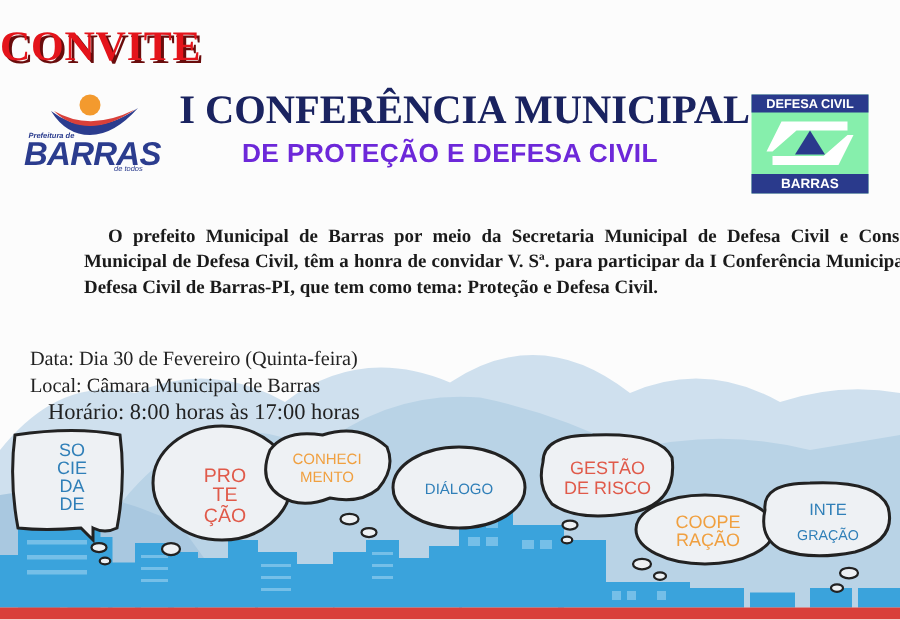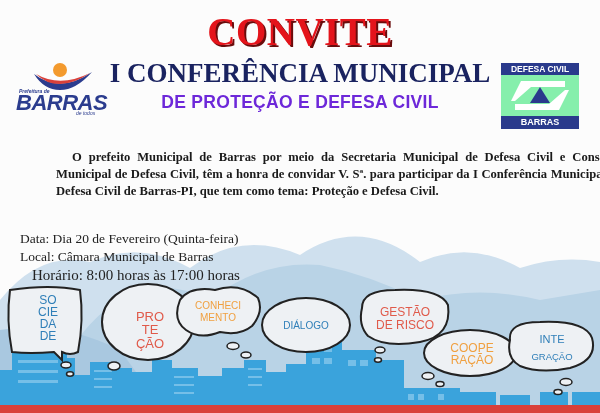--- a/index.html
+++ b/index.html
@@ -1,20 +1,20 @@
 <!DOCTYPE html>
 <html><head>
 <meta charset="utf-8">
 <style>
   html, body { margin: 0; padding: 0; }
   body { width: 600px; height: 413px; overflow: hidden; background: #ffffff; position: relative; font-family: "Liberation Serif", serif; }
   .canvas { position: absolute; left: 0; top: 0; width: 600px; height: 413px; background: #fcfcfc; overflow: hidden; }
 
-  .convite { position: absolute; left: 0; width: 600px; top: 12px; text-align: center; font-family: "Liberation Serif", serif; font-weight: bold; font-size: 39px; color: #e4141b; text-shadow: 2px 2px 0 #6a0c0c; letter-spacing: 0.5px; line-height: 40px; }
-  .conf-title { position: absolute; left: 100px; width: 400px; top: 58px; text-align: center; font-family: "Liberation Serif", serif; font-weight: bold; font-size: 27px; color: #1a2360; line-height: 30px; white-space: nowrap; }
+  .convite { position: absolute; left: 0; width: 600px; top: 12px; font-family: "Liberation Serif", serif; font-weight: bold; font-size: 28px; color: #e4141b; text-shadow: 2px 2px 0 #6a0c0c; letter-spacing: 0.5px; line-height: 40px; }
+  .conf-title { position: absolute; left: 100px; width: 400px; top: 58px; text-align: right; font-family: "Liberation Serif", serif; font-weight: bold; font-size: 27px; color: #1a2360; line-height: 30px; white-space: nowrap; }
   .conf-sub { position: absolute; left: 100px; width: 400px; top: 91px; text-align: center; font-family: "Liberation Sans", sans-serif; font-weight: bold; font-size: 17.5px; color: #6d28d9; line-height: 22px; white-space: nowrap; letter-spacing: 0.3px; }
 
   
   .logo-barras { position: absolute; left: 14px; top: 62px; width: 92px; height: 56px; }
   .logo-barras .small { position: absolute; left: 5px; top: 26px; font-family: "Liberation Sans", sans-serif; font-style: italic; font-size: 5px; color: #2b3c8e; font-weight: bold; }
   .logo-barras .big { position: absolute; left: 2px; top: 30px; font-family: "Liberation Sans", sans-serif; font-style: italic; font-weight: bold; font-size: 22px; color: #2b3c8e; letter-spacing: -0.5px; line-height: 22px; }
   .logo-barras .tag { position: absolute; left: 62px; top: 48px; font-family: "Liberation Sans", sans-serif; font-style: italic; font-size: 5px; color: #2b3c8e; }
 
   
   .logo-dc { position: absolute; left: 501px; top: 63px; width: 78px; height: 66px; background: #86efac; }
@@ -180,17 +180,17 @@
       <path d="M20 6 L64 6 L64 12 L30 12 L14 26 L10 26 Z" fill="#ffffff"></path>
       <path d="M58 35 L14 35 L14 29 L48 29 L64 15 L68 15 Z" fill="#ffffff"></path>
       <path d="M39 12 L49 28 L29 28 Z" fill="#2a3a8c"></path>
     </svg>
     <div class="bot">BARRAS</div>
   </div>
 
   <div class="paragraph">O prefeito Municipal de Barras por meio da Secretaria Municipal de Defesa Civil e Conselho Municipal de Defesa Civil, têm a honra de convidar V. Sª. para participar da I Conferência Municipal de Defesa Civil de Barras-PI, que tem como tema: Proteção e Defesa Civil.</div>
 
   <div class="details">
-    <div>Data: Dia 20 de Fevereiro (Quinta-feira)</div>
+    <div>Data: Dia 30 de Fevereiro (Quinta-feira)</div>
     <div>Local: Câmara Municipal de Barras</div>
     <div class="horario">Horário: 8:00 horas  às 17:00 horas</div>
   </div>
 </div>
 
 </body></html>

